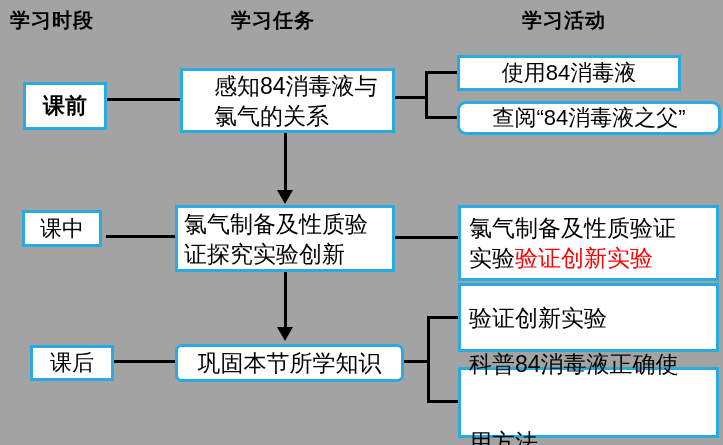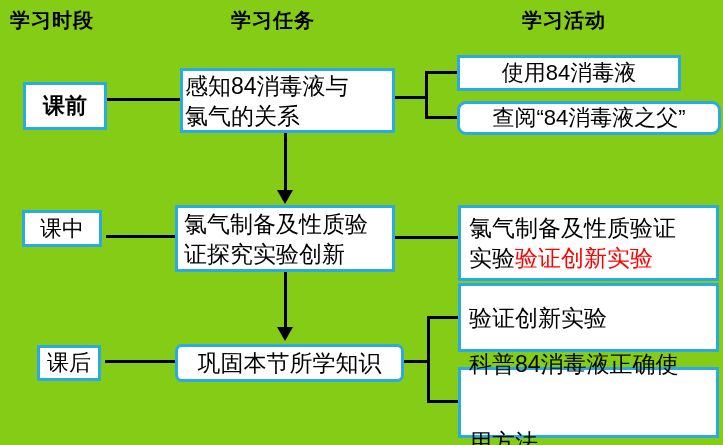--- a/index.html
+++ b/index.html
@@ -1,17 +1,17 @@
 <!DOCTYPE html>
 <html style="--box-border: #29ABE2; --line: #000000; --highlight: #FF0000;"><head>
 <meta charset="utf-8">
 <style>
   html,body{margin:0;padding:0;background:#fff;}
   #canvas{
-    position:relative;width:723px;height:445px;background:#84cc16;overflow:hidden;
+    position:relative;width:723px;height:445px;background:#a3a3a3;overflow:hidden;
     font-family:"Liberation Sans","DejaVu Sans",sans-serif;color:#000;
   }
   .hdr{
     position:absolute;font-size:20px;font-weight:700;letter-spacing:1px;white-space:nowrap;
   }
   .box{
     position:absolute;box-sizing:border-box;background:#fff;
     border:3px solid var(--box-border,#29ABE2);
     display:flex;align-items:center;justify-content:center;
     font-size:22px;white-space:nowrap;z-index:2;
@@ -35,21 +35,21 @@
 <div id="canvas">
 
   <div class="hdr" style="left:10px;top:7px;">学习时段</div>
   <div class="hdr" style="left:231px;top:7px;">学习任务</div>
   <div class="hdr" style="left:522px;top:7px;">学习活动</div>
 
   <div class="box" style="left:23px;top:82px;width:84px;height:48px;font-weight:bold;">课前</div>
 
   <div class="hline" style="left:107px;top:98px;width:73px;height:3px;"></div>
 
-  <div class="box multi" style="left:180px;top:68px;width:215px;height:65px;padding-left:2px;">
+  <div class="box multi" style="left:180px;top:68px;width:215px;height:65px;padding-left:31px;">
     <span>感知84消毒液与</span>
     <span>氯气的关系</span>
   </div>
 
   <div class="hline" style="left:395px;top:96px;width:33px;height:3px;"></div>
   <div class="vline" style="left:425px;top:71px;width:3px;height:48px;"></div>
   <div class="hline" style="left:425px;top:71px;width:32px;height:3px;"></div>
   <div class="hline" style="left:425px;top:116px;width:32px;height:3px;"></div>
 
   <div class="box" style="left:457px;top:55px;width:224px;height:36px;">使用84消毒液</div>
@@ -70,21 +70,21 @@
   <div class="hline" style="left:395px;top:236px;width:63px;height:3px;"></div>
 
   <div class="box multi" style="left:458px;top:205px;width:261px;height:76px;padding-left:8px;">
     <span>氯气制备及性质验证</span>
     <span><span>实验</span><span class="red">验证创新实验</span></span>
   </div>
 
   <div class="vline" style="left:284px;top:272px;width:3px;height:57px;"></div>
   <div class="arrowhead" style="left:277px;top:327px;"></div>
 
-  <div class="box" style="left:37px;top:345px;width:64px;height:36px;">课后</div>
+  <div class="box" style="left:30px;top:345px;width:84px;height:36px;">课后</div>
 
   <div class="hline" style="left:105px;top:360px;width:70px;height:3px;"></div>
 
   <div class="box" style="left:175px;top:344px;width:229px;height:38px;font-size:23px;border-radius:7px;">巩固本节所学知识</div>
 
   <div class="hline" style="left:404px;top:360px;width:26px;height:3px;"></div>
   <div class="vline" style="left:427px;top:316px;width:3px;height:87px;"></div>
   <div class="hline" style="left:427px;top:316px;width:31px;height:3px;"></div>
   <div class="hline" style="left:427px;top:400px;width:31px;height:3px;"></div>
 

